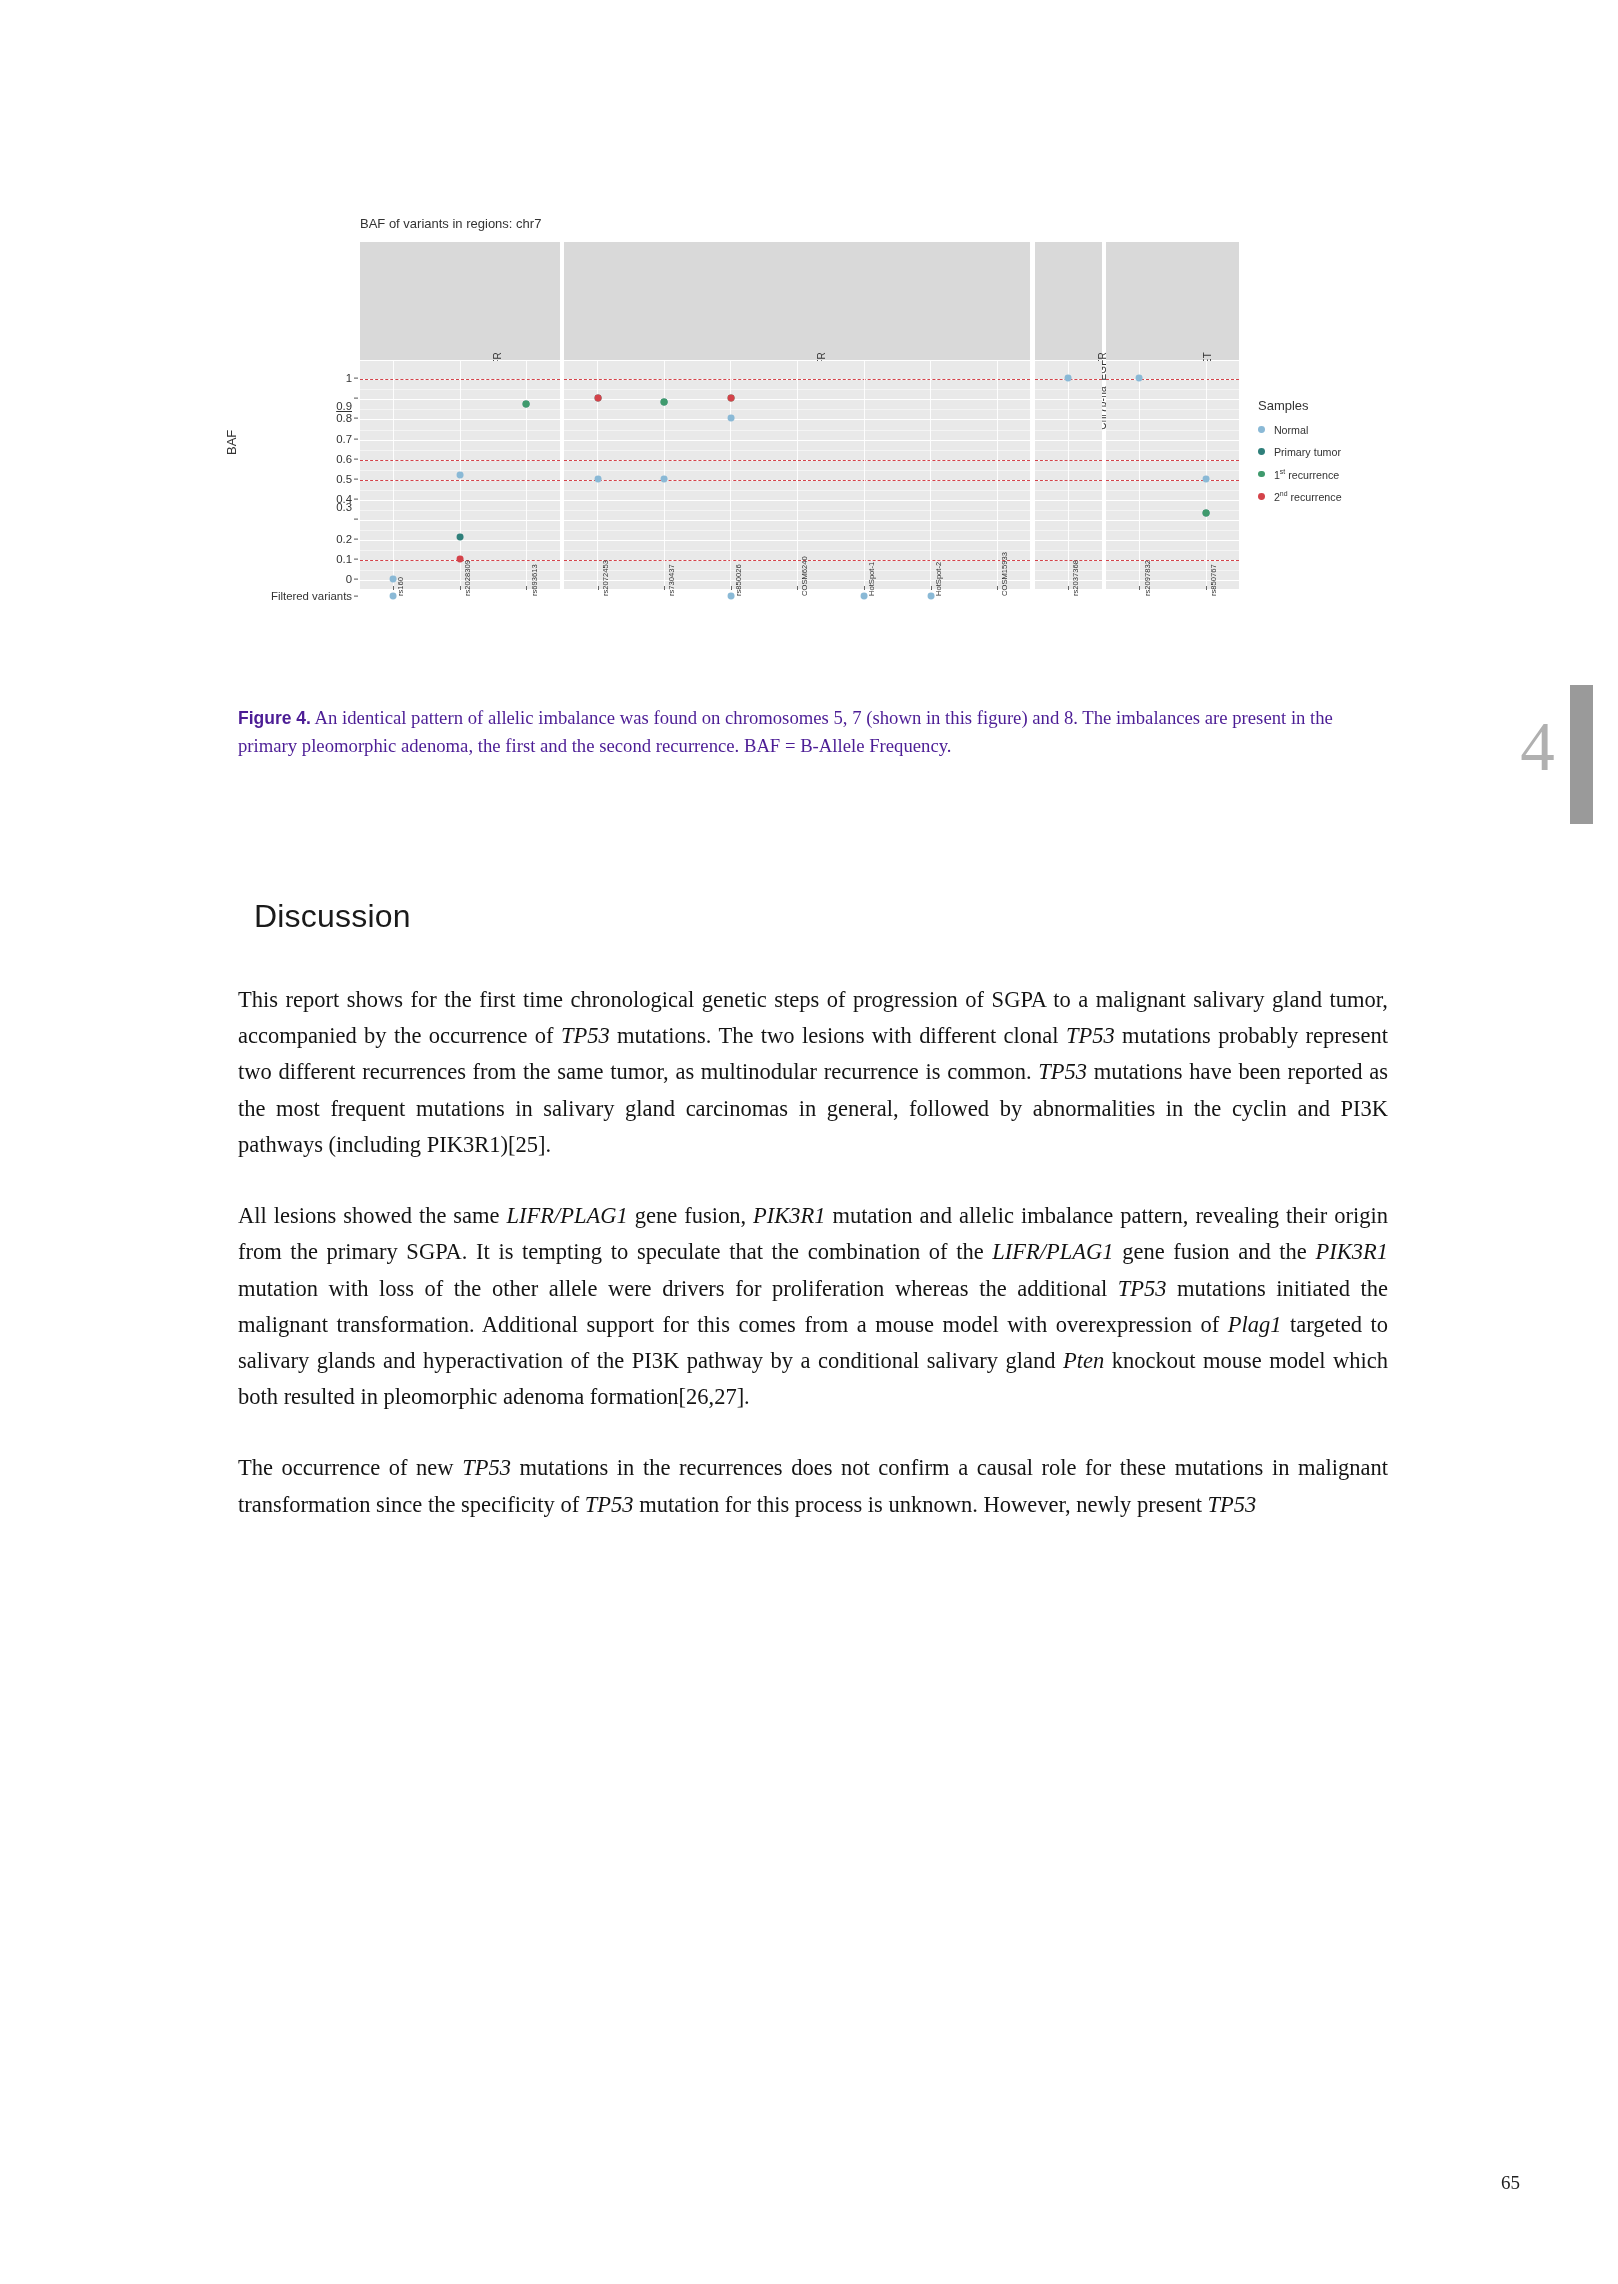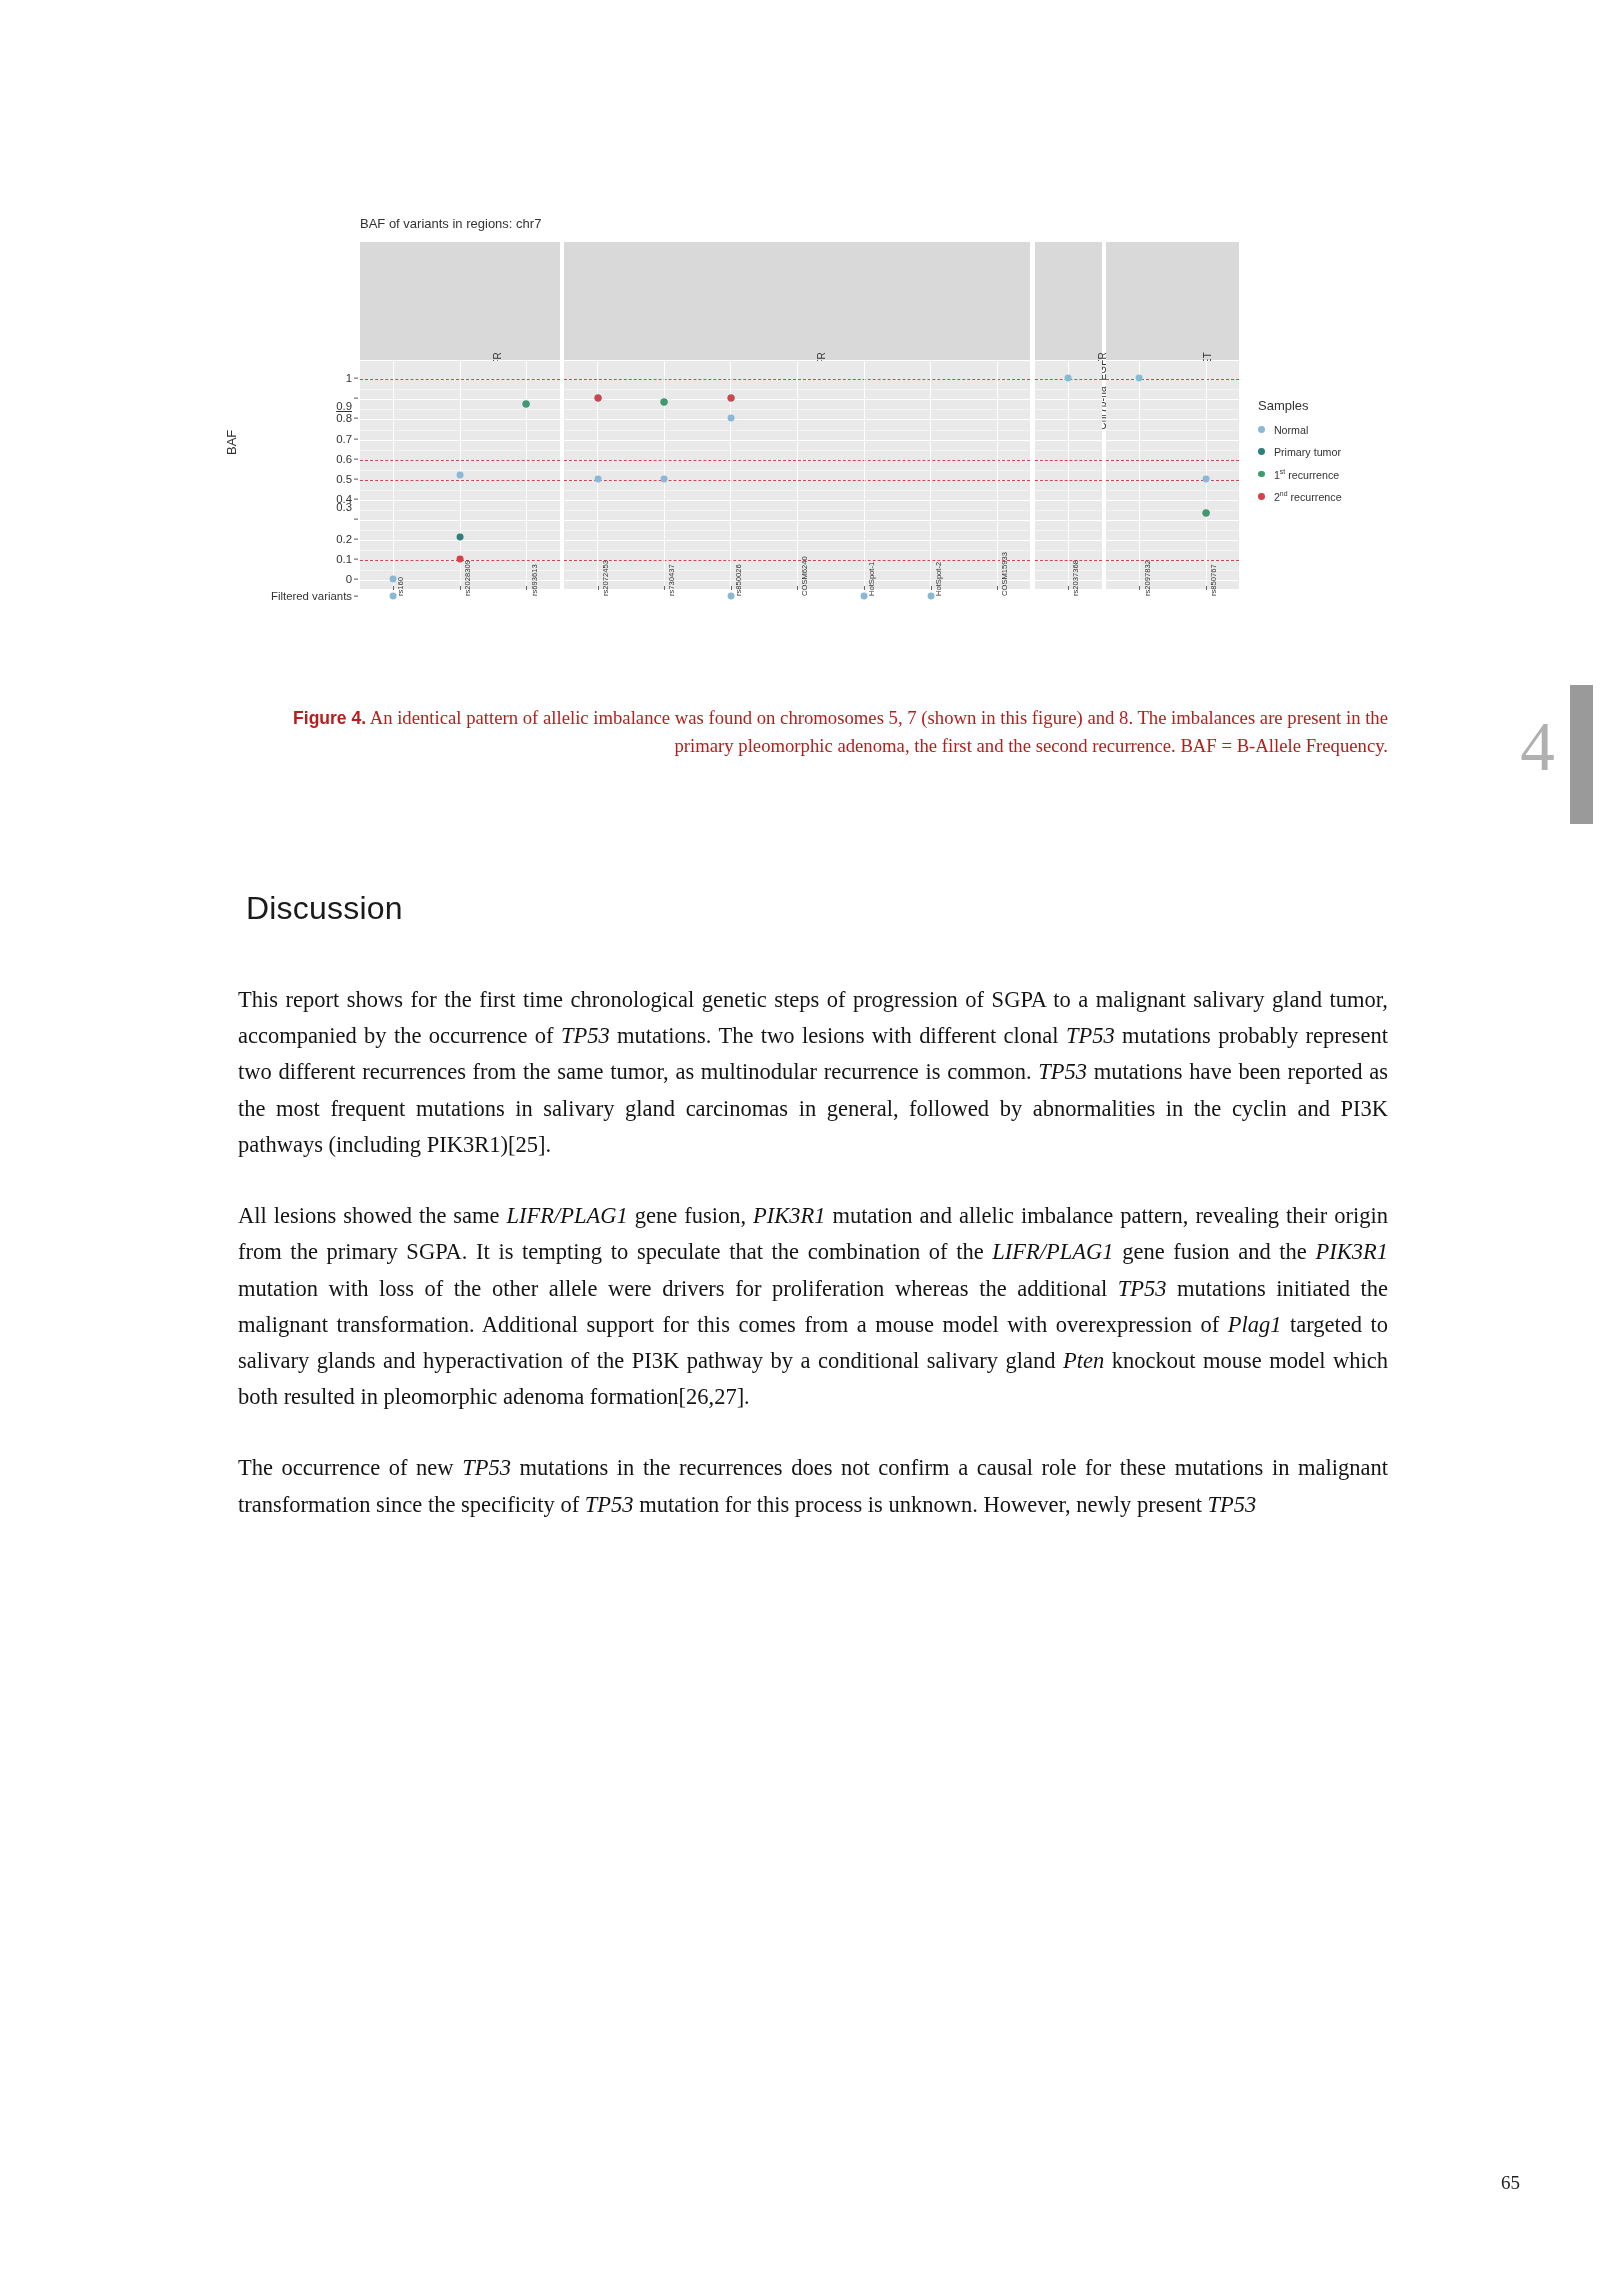--- a/index.html
+++ b/index.html
@@ -121,22 +121,22 @@
   .legend .ltitle { font-size:13px; color:#333; margin-bottom:10.7px; }
   .legend .litem { display:flex; align-items:center; margin-bottom:10px; }
   .legend .lswatch { width:6.9px; height:6.9px; border-radius:50%; margin-right:9px; }
   .legend .ltext { font-size:10.7px; color:#333; }
   .legend .ltext sup { font-size:6.9px; }
   
   .caption {
     position:absolute;
     left:238px; top:704px; width:1150px;
     font-size:18.7px; line-height:1.52;
-    color:#b91c1c;
-    text-align:right;
+    color:#4c1d95;
+    text-align:left;
   }
   .caption b { font-family:"Liberation Sans", sans-serif; font-weight:bold; font-size:17.5px; }
   
   .chap-bar {
     position:absolute;
     left:1570px; top:685px;
     width:23px; height:139px;
     background:#9a9a9a;
   }
   .chap-num {
@@ -145,21 +145,21 @@
     width:53px;
     text-align:center;
     font-size:69px;
     color:#b0b0b0;
     font-family:"Liberation Serif", serif;
   }
   
   h2.section {
     position:absolute;
     left:238px; top:882px;
-    margin:8px;
+    margin:16px;
     font-family:"Liberation Sans", sans-serif;
     font-weight:normal;
     font-size:32px;
     color:#1a1a1a;
     letter-spacing:0.2px;
   }
   .body {
     position:absolute;
     left:238px; top:982px; width:1150px;
   }

